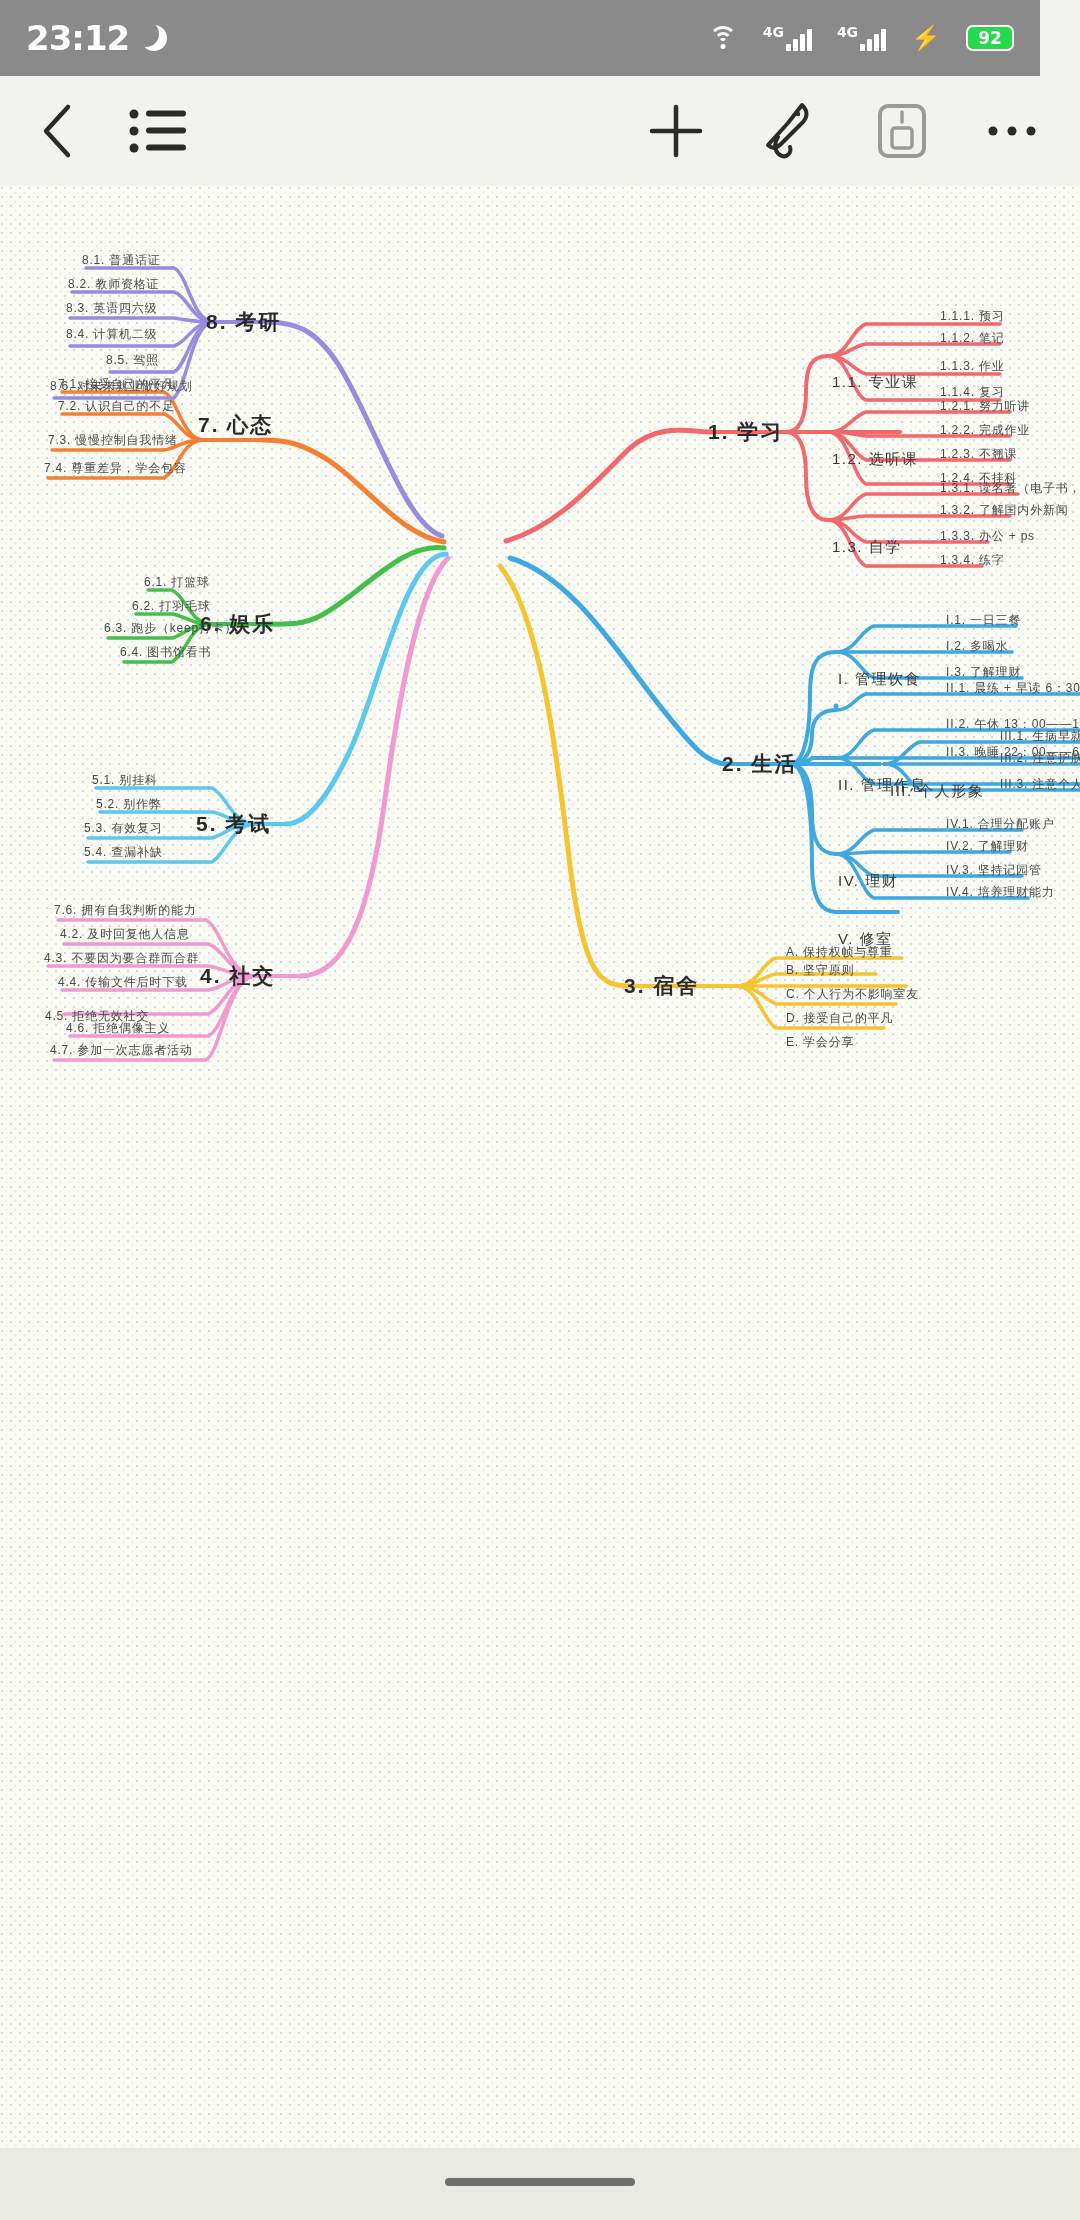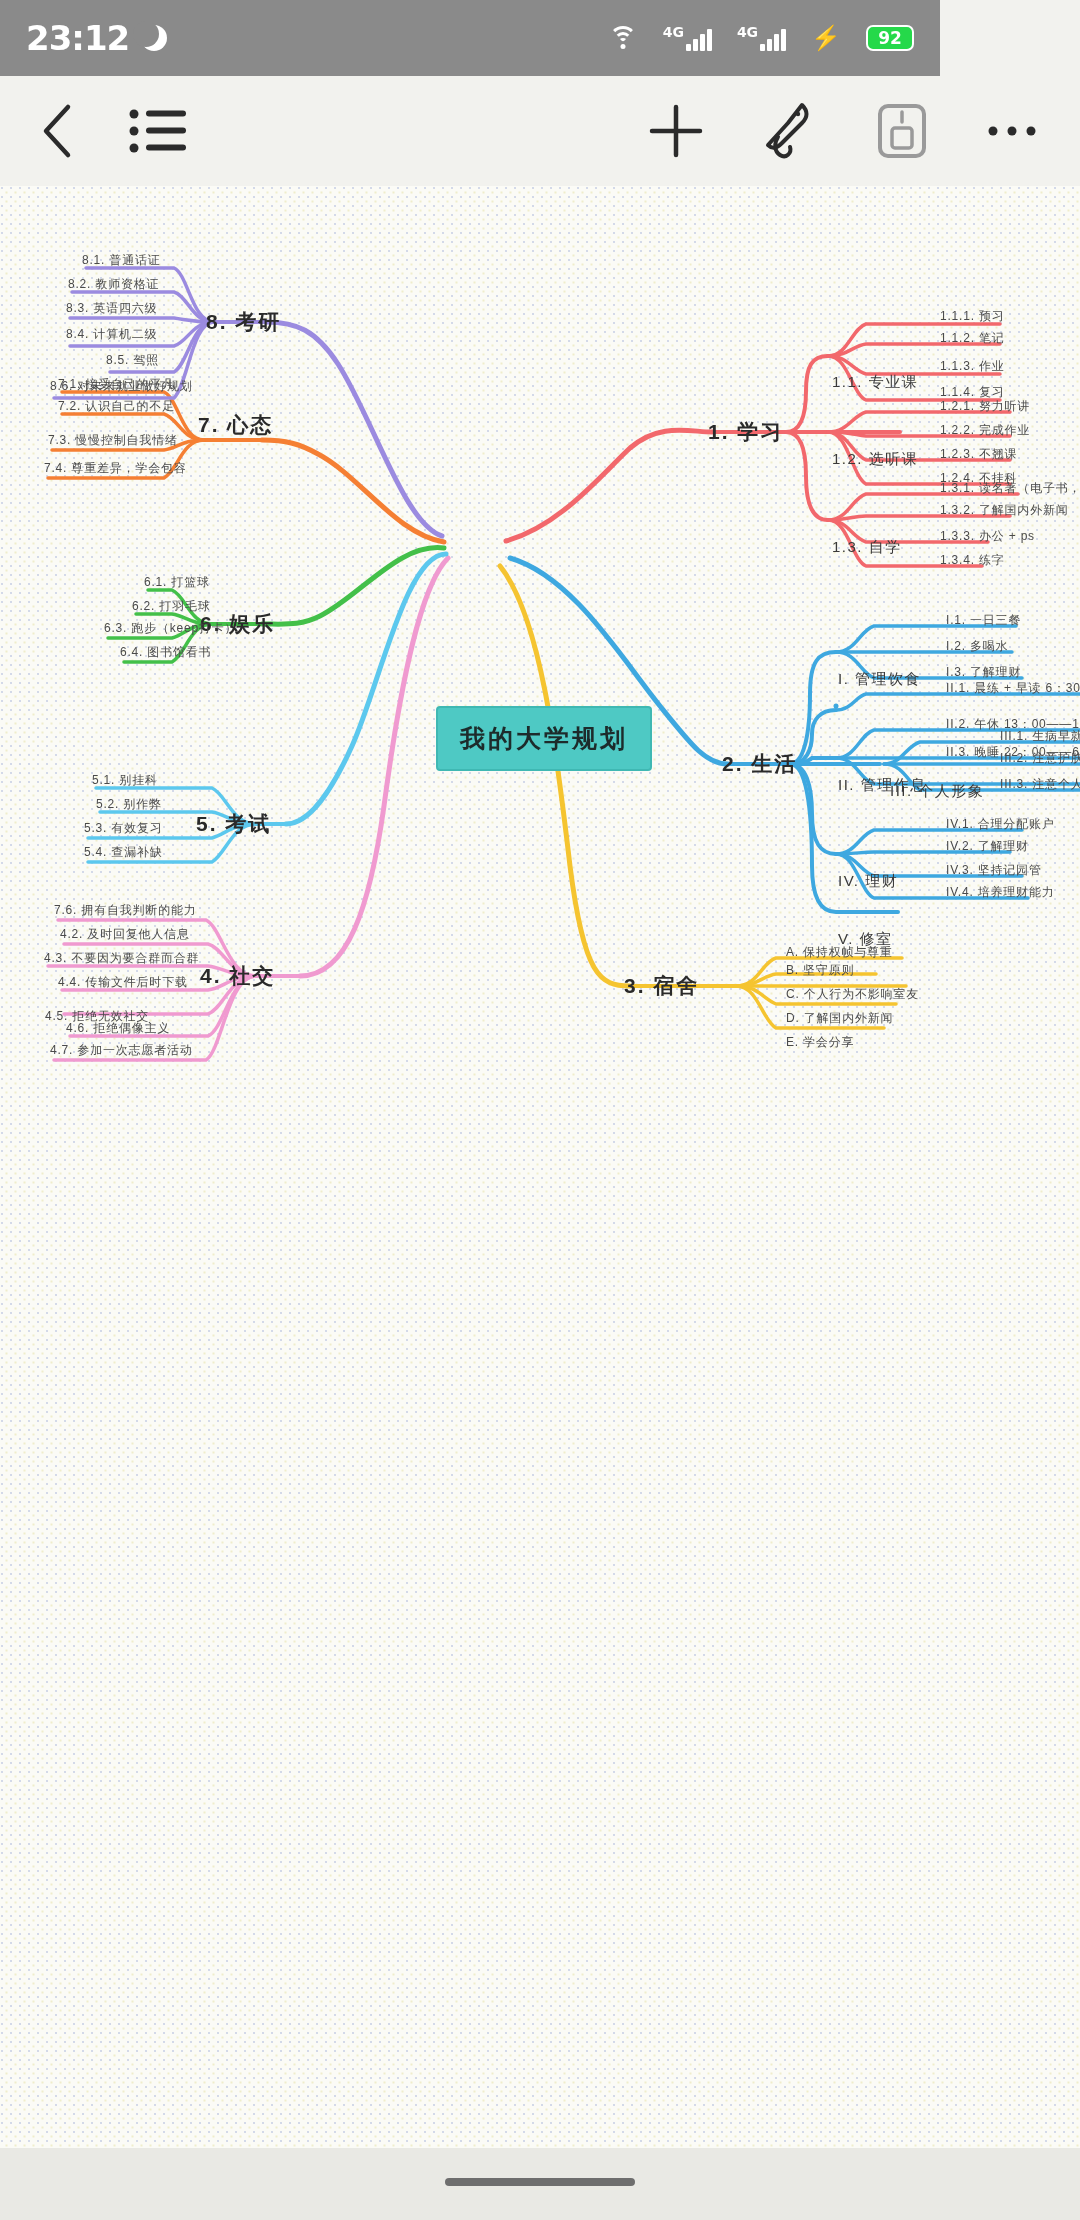--- a/index.html
+++ b/index.html
@@ -6,21 +6,21 @@
   html, body {
     width: 1080px; height: 2220px;
     font-family: "Liberation Sans", sans-serif;
     background: #f2f2ee;
     overflow: hidden;
   }
   #root { position: relative; width: 1080px; height: 2220px; }
 
   
   .statusbar {
-    position: absolute; left: 0; top: 0; width: 940px; height: 76px;
+    position: absolute; left: 0; top: 0; width: 1040px; height: 76px;
     background: #8a8a8a;
     display: flex; align-items: center; justify-content: space-between;
     padding: 0 26px;
     color: #ffffff;
   }
   .sb-left { display: flex; align-items: center; gap: 12px; }
   .sb-clock { font-size: 34px; font-weight: bold; letter-spacing: -1px; font-family: "DejaVu Sans", sans-serif; }
   .sb-moon { width: 26px; height: 26px; position: relative; }
   .sb-moon::before {
     content: ""; position: absolute; inset: 0;
@@ -289,21 +289,20 @@
           <path d="M266 136 L214 136" stroke="#9b8be0" stroke-width="4"></path>
           <path d="M214 136 C192 136 188 88 174 82 L86 82" stroke="#9b8be0" stroke-width="3.5"></path>
           <path d="M214 136 C192 136 188 110 174 106 L72 106" stroke="#9b8be0" stroke-width="3.5"></path>
           <path d="M214 136 C192 136 188 134 174 132 L70 132" stroke="#9b8be0" stroke-width="3.5"></path>
           <path d="M214 136 C192 136 188 156 174 160 L70 160" stroke="#9b8be0" stroke-width="3.5"></path>
           <path d="M214 136 C192 136 188 178 174 186 L110 186" stroke="#9b8be0" stroke-width="3.5"></path>
           <path d="M214 136 C192 136 188 198 174 212 L54 212" stroke="#9b8be0" stroke-width="3.5"></path>
         </g>
       </svg>
 
-      <div class="node center" style="left:436px; top:520px;">我的大学规划</div>
 
       <div class="node lvl1" style="left:708px; top:232px;">1. 学习</div>
       <div class="node lvl2" style="left:832px; top:155px;">1.1. 专业课</div>
       <div class="node lvl3" style="left:940px; top:122px;">1.1.1. 预习</div>
       <div class="node lvl3" style="left:940px; top:144px;">1.1.2. 笔记</div>
       <div class="node lvl3" style="left:940px; top:172px;">1.1.3. 作业</div>
       <div class="node lvl3" style="left:940px; top:198px;">1.1.4. 复习</div>
 
       <div class="node lvl2" style="left:832px; top:232px;">1.2. 选听课</div>
       <div class="node lvl3" style="left:940px; top:212px;">1.2.1. 努力听讲</div>
@@ -338,21 +337,21 @@
       <div class="node lvl3" style="left:946px; top:652px;">IV.2. 了解理财</div>
       <div class="node lvl3" style="left:946px; top:676px;">IV.3. 坚持记园管</div>
       <div class="node lvl3" style="left:946px; top:698px;">IV.4. 培养理财能力</div>
 
       <div class="node lvl2" style="left:838px; top:712px;">V. 修室</div>
 
       <div class="node lvl1" style="left:624px; top:786px;">3. 宿舍</div>
       <div class="node lvl3" style="left:786px; top:758px;">A. 保持权帧与尊重</div>
       <div class="node lvl3" style="left:786px; top:776px;">B. 坚守原则</div>
       <div class="node lvl3" style="left:786px; top:800px;">C. 个人行为不影响室友</div>
-      <div class="node lvl3" style="left:786px; top:824px;">D. 了解国内外新闻</div>
+      <div class="node lvl3" style="left:786px; top:824px;">D. 接受自己的平凡</div>
       <div class="node lvl3" style="left:786px; top:848px;">E. 学会分享</div>
 
       <div class="node lvl1" style="left:200px; top:776px;">4. 社交</div>
       <div class="node lvl3" style="left:54px; top:716px;">7.6. 拥有自我判断的能力</div>
       <div class="node lvl3" style="left:60px; top:740px;">4.2. 及时回复他人信息</div>
       <div class="node lvl3" style="left:44px; top:764px;">4.3. 不要因为要合群而合群</div>
       <div class="node lvl3" style="left:58px; top:788px;">4.4. 传输文件后时下载</div>
       <div class="node lvl3" style="left:45px; top:810px;margin-top:12px;">4.5. 拒绝无效社交</div>
       <div class="node lvl3" style="left:66px; top:834px;">4.6. 拒绝偶像主义</div>
       <div class="node lvl3" style="left:50px; top:856px;">4.7. 参加一次志愿者活动</div>

